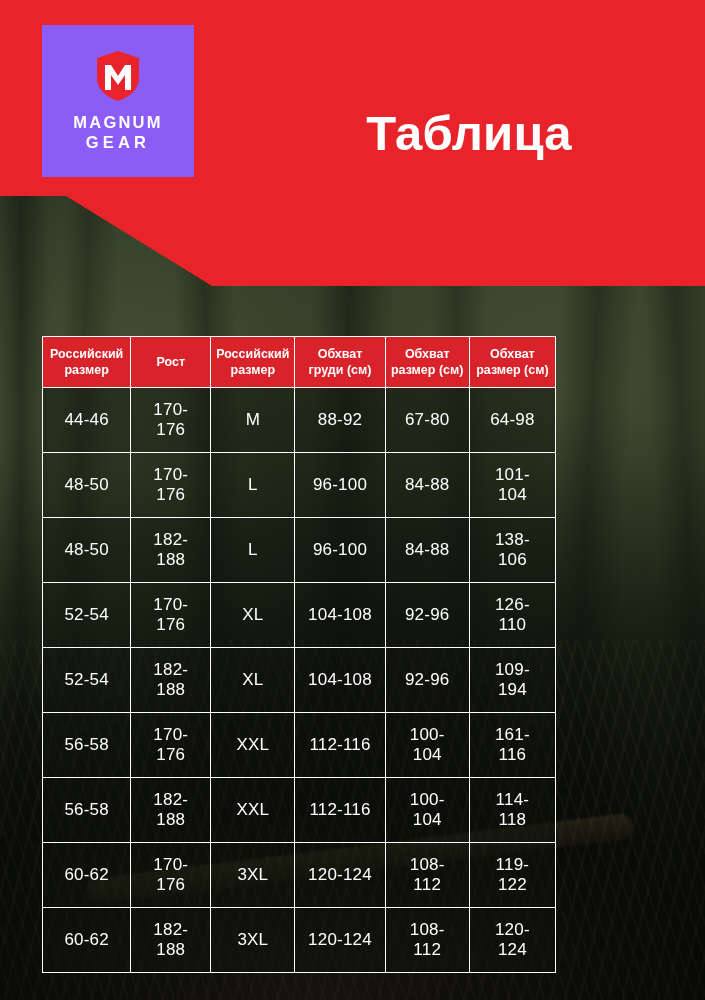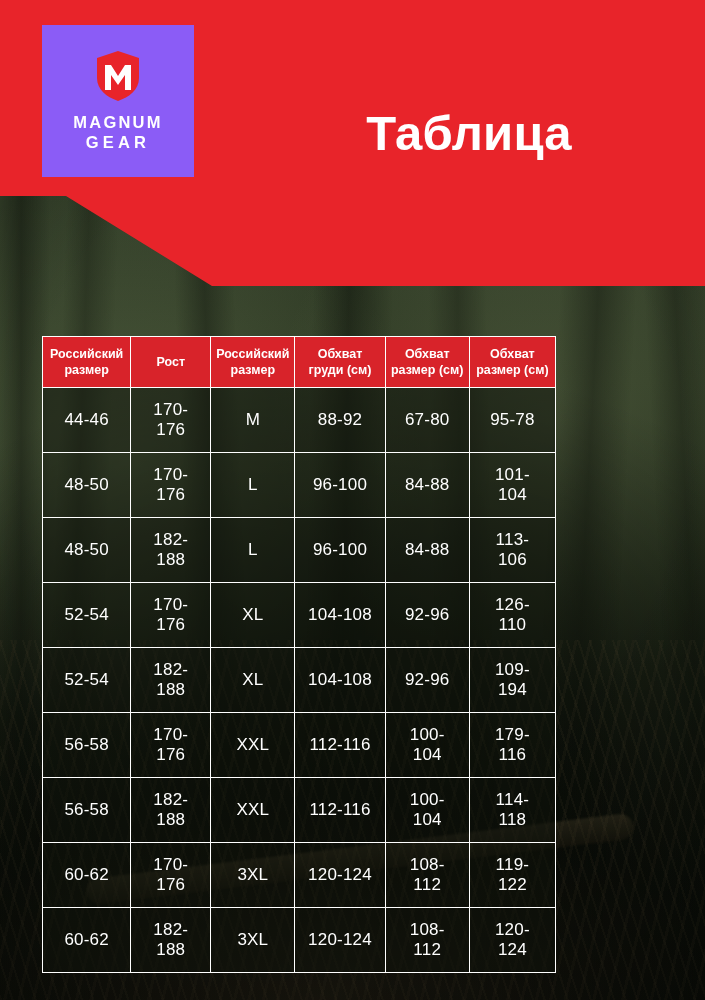--- a/index.html
+++ b/index.html
@@ -229,37 +229,37 @@
           </th>
         </tr>
       </thead>
       <tbody id="size-table-body">
           <tr>
             <td>44-46</td>
             <td>170-176</td>
             <td>M</td>
             <td>88-92</td>
             <td>67-80</td>
-            <td>95-78</td>
+            <td>64-98</td>
           </tr>
           <tr>
             <td>48-50</td>
             <td>170-176</td>
             <td>L</td>
             <td>96-100</td>
             <td>84-88</td>
             <td>101-104</td>
           </tr>
           <tr>
             <td>48-50</td>
             <td>182-188</td>
             <td>L</td>
             <td>96-100</td>
             <td>84-88</td>
-            <td>113-106</td>
+            <td>138-106</td>
           </tr>
           <tr>
             <td>52-54</td>
             <td>170-176</td>
             <td>XL</td>
             <td>104-108</td>
             <td>92-96</td>
             <td>126-110</td>
           </tr>
           <tr>
@@ -269,21 +269,21 @@
             <td>104-108</td>
             <td>92-96</td>
             <td>109-194</td>
           </tr>
           <tr>
             <td>56-58</td>
             <td>170-176</td>
             <td>XXL</td>
             <td>112-116</td>
             <td>100-104</td>
-            <td>179-116</td>
+            <td>161-116</td>
           </tr>
           <tr>
             <td>56-58</td>
             <td>182-188</td>
             <td>XXL</td>
             <td>112-116</td>
             <td>100-104</td>
             <td>114-118</td>
           </tr>
           <tr>

